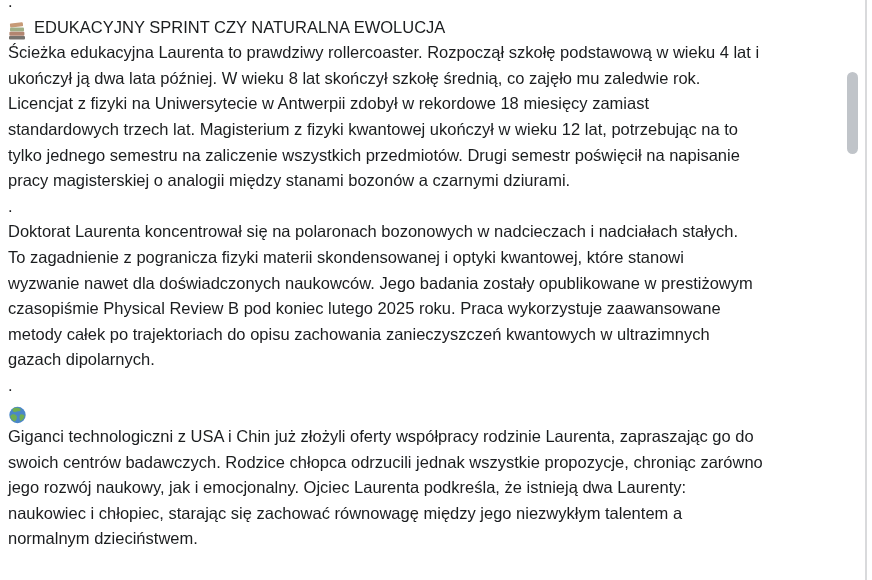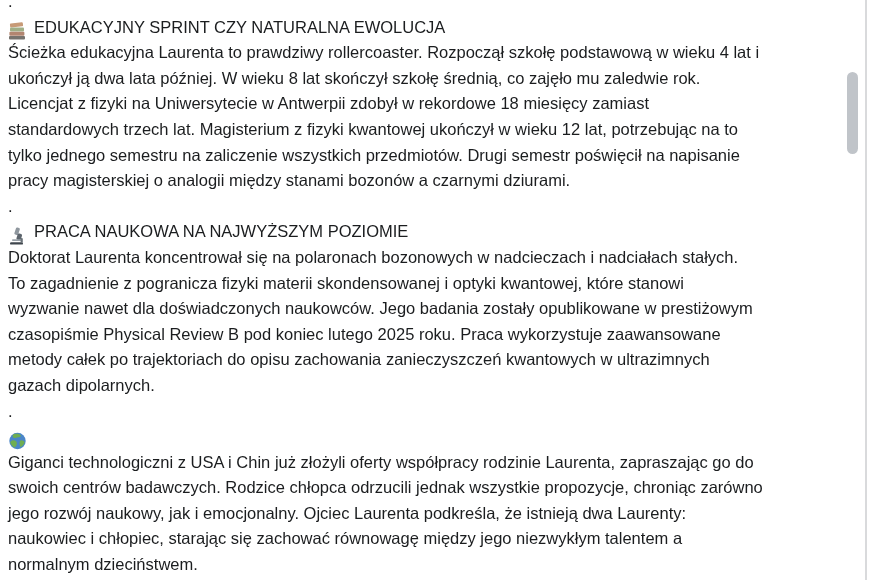--- a/index.html
+++ b/index.html
@@ -100,32 +100,20 @@
 ukończył ją dwa lata później. W wieku 8 lat skończył szkołę średnią, co zajęło mu zaledwie rok.
 Licencjat z fizyki na Uniwersytecie w Antwerpii zdobył w rekordowe 18 miesięcy zamiast
 standardowych trzech lat. Magisterium z fizyki kwantowej ukończył w wieku 12 lat, potrzebując na to
 tylko jednego semestru na zaliczenie wszystkich przedmiotów. Drugi semestr poświęcił na napisanie
 pracy magisterskiej o analogii między stanami bozonów a czarnymi dziurami.</div>
   </div>
 
   <div class="dot-line">.</div>
 
   <div>
-    <div class="section-header">
-      <span class="icon">
-        <svg viewBox="0 0 19 18" width="19" height="18" xmlns="http://www.w3.org/2000/svg">
-          <rect x="7.2" y="0.5" width="4" height="7.5" rx="1.2" fill="#8f979e" transform="rotate(18 9 4)"></rect>
-          <rect x="9.2" y="6.5" width="4.6" height="6.5" rx="1.4" fill="#5d656d" transform="rotate(18 11 9)"></rect>
-          <rect x="4" y="12.2" width="10" height="1.8" rx="0.9" fill="#9aa2a9"></rect>
-          <rect x="2" y="15.2" width="13" height="2.4" rx="1.2" fill="#3f464d"></rect>
-          <rect x="12.6" y="11" width="2.2" height="4.8" rx="1" fill="#6a7278"></rect>
-        </svg>
-      </span>
-      <span>PRACA NAUKOWA NA NAJWYŻSZYM POZIOMIE</span>
-    </div>
     <div class="section-body">Doktorat Laurenta koncentrował się na polaronach bozonowych w nadcieczach i nadciałach stałych.
 To zagadnienie z pogranicza fizyki materii skondensowanej i optyki kwantowej, które stanowi
 wyzwanie nawet dla doświadczonych naukowców. Jego badania zostały opublikowane w prestiżowym
 czasopiśmie Physical Review B pod koniec lutego 2025 roku. Praca wykorzystuje zaawansowane
 metody całek po trajektoriach do opisu zachowania zanieczyszczeń kwantowych w ultrazimnych
 gazach dipolarnych.</div>
   </div>
 
   <div class="dot-line">.</div>
 

